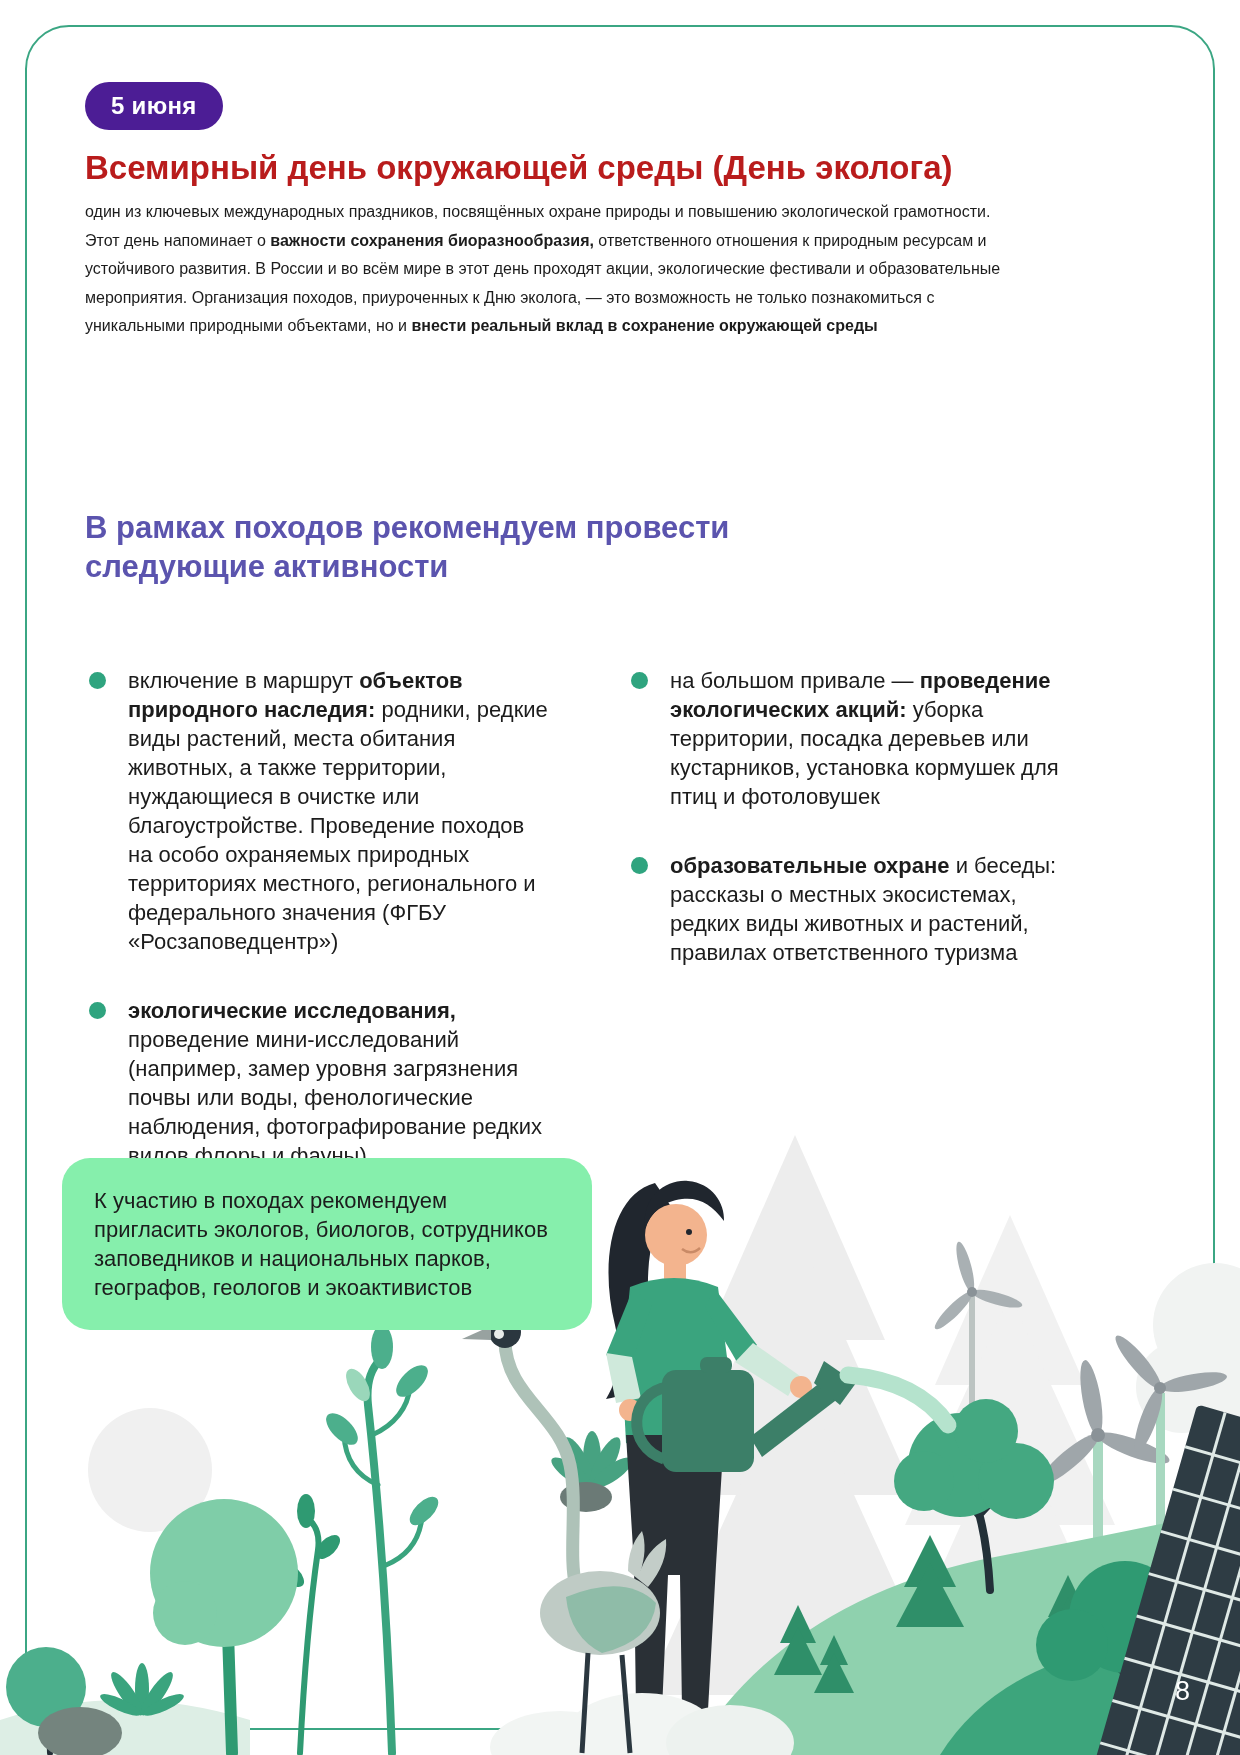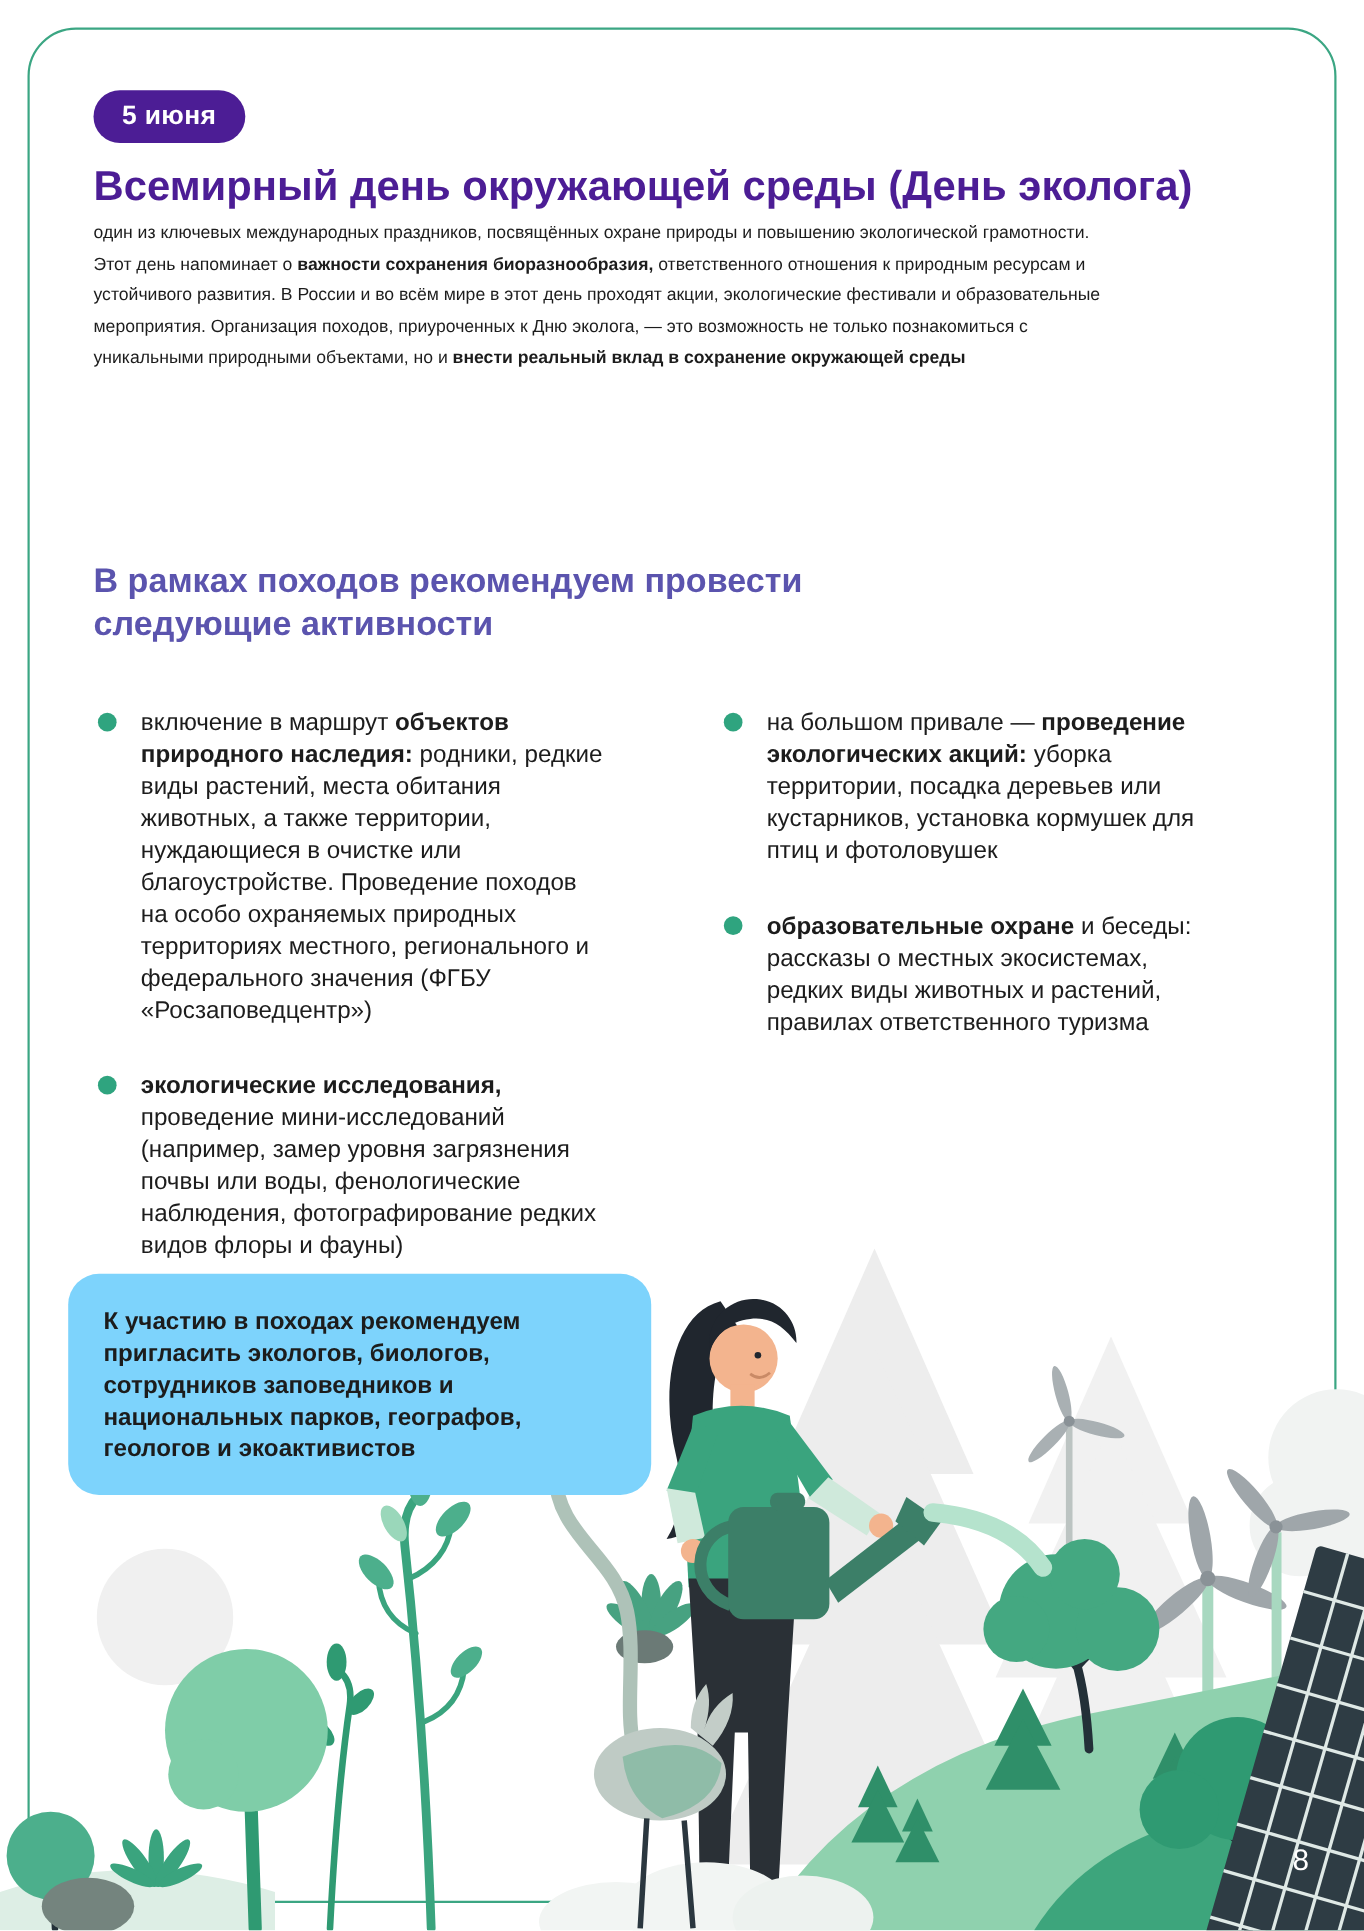--- a/index.html
+++ b/index.html
@@ -11,43 +11,43 @@
     position:absolute;left:25px;top:25px;right:25px;bottom:25px;
     border:2.5px solid #3BA683;border-radius:44px;z-index:0;
   }
   .badge{
     position:absolute;left:85px;top:82px;z-index:3;
     background:#4c1d95;color:#ffffff;font-weight:bold;font-size:24px;
     padding:10px 26px;border-radius:26px;letter-spacing:.3px;
   }
   .title{
     position:absolute;left:85px;top:148px;width:1080px;margin:0;z-index:3;
-    font-size:38px;font-weight:bold;line-height:1.2;color:#4c1d95;
+    font-size:33px;font-weight:bold;line-height:1.2;color:#b91c1c;
   }
   .intro{
     position:absolute;left:85px;top:198px;width:918px;margin:0;z-index:3;
     font-size:16px;line-height:28.5px;
   }
   .section-heading{
     position:absolute;left:85px;top:508px;width:700px;margin:0;z-index:3;
     font-size:31px;font-weight:bold;line-height:39px;color:#5B54AE;
   }
   .columns{
-    position:absolute;left:88px;top:642px;width:1070px;z-index:3;
-    display:grid;grid-template-columns:462px 440px;column-gap:107px;align-items:start;
+    position:absolute;left:88px;top:666px;width:1070px;z-index:3;
+    display:grid;grid-template-columns:462px 440px;column-gap:80px;align-items:start;
   }
   .bullet-item{position:relative;padding-left:40px;margin:0 0 40px 0;}
   .bullet-item p{margin:0;font-size:22px;line-height:29px;}
   .dot{
     position:absolute;left:1px;top:6px;width:17px;height:17px;border-radius:50%;
     background:#2FA47F;
   }
   .callout{
     position:absolute;left:62px;top:1158px;width:530px;z-index:4;
-    background:#7dd3fc;border-radius:28px;padding:28px 32px;box-sizing:border-box;font-weight:bold;
+    background:#86efac;border-radius:28px;padding:28px 32px;box-sizing:border-box;
   }
   .callout p{margin:0;font-size:22px;line-height:29px;}
   .illustration{position:absolute;left:0;bottom:0;width:1240px;height:620px;z-index:2;}
   .page-number{
     position:absolute;right:50px;bottom:50px;z-index:5;color:#ffffff;
     font-size:27px;line-height:1;
   }
   b{font-weight:bold;}
 </style>
 </head>

